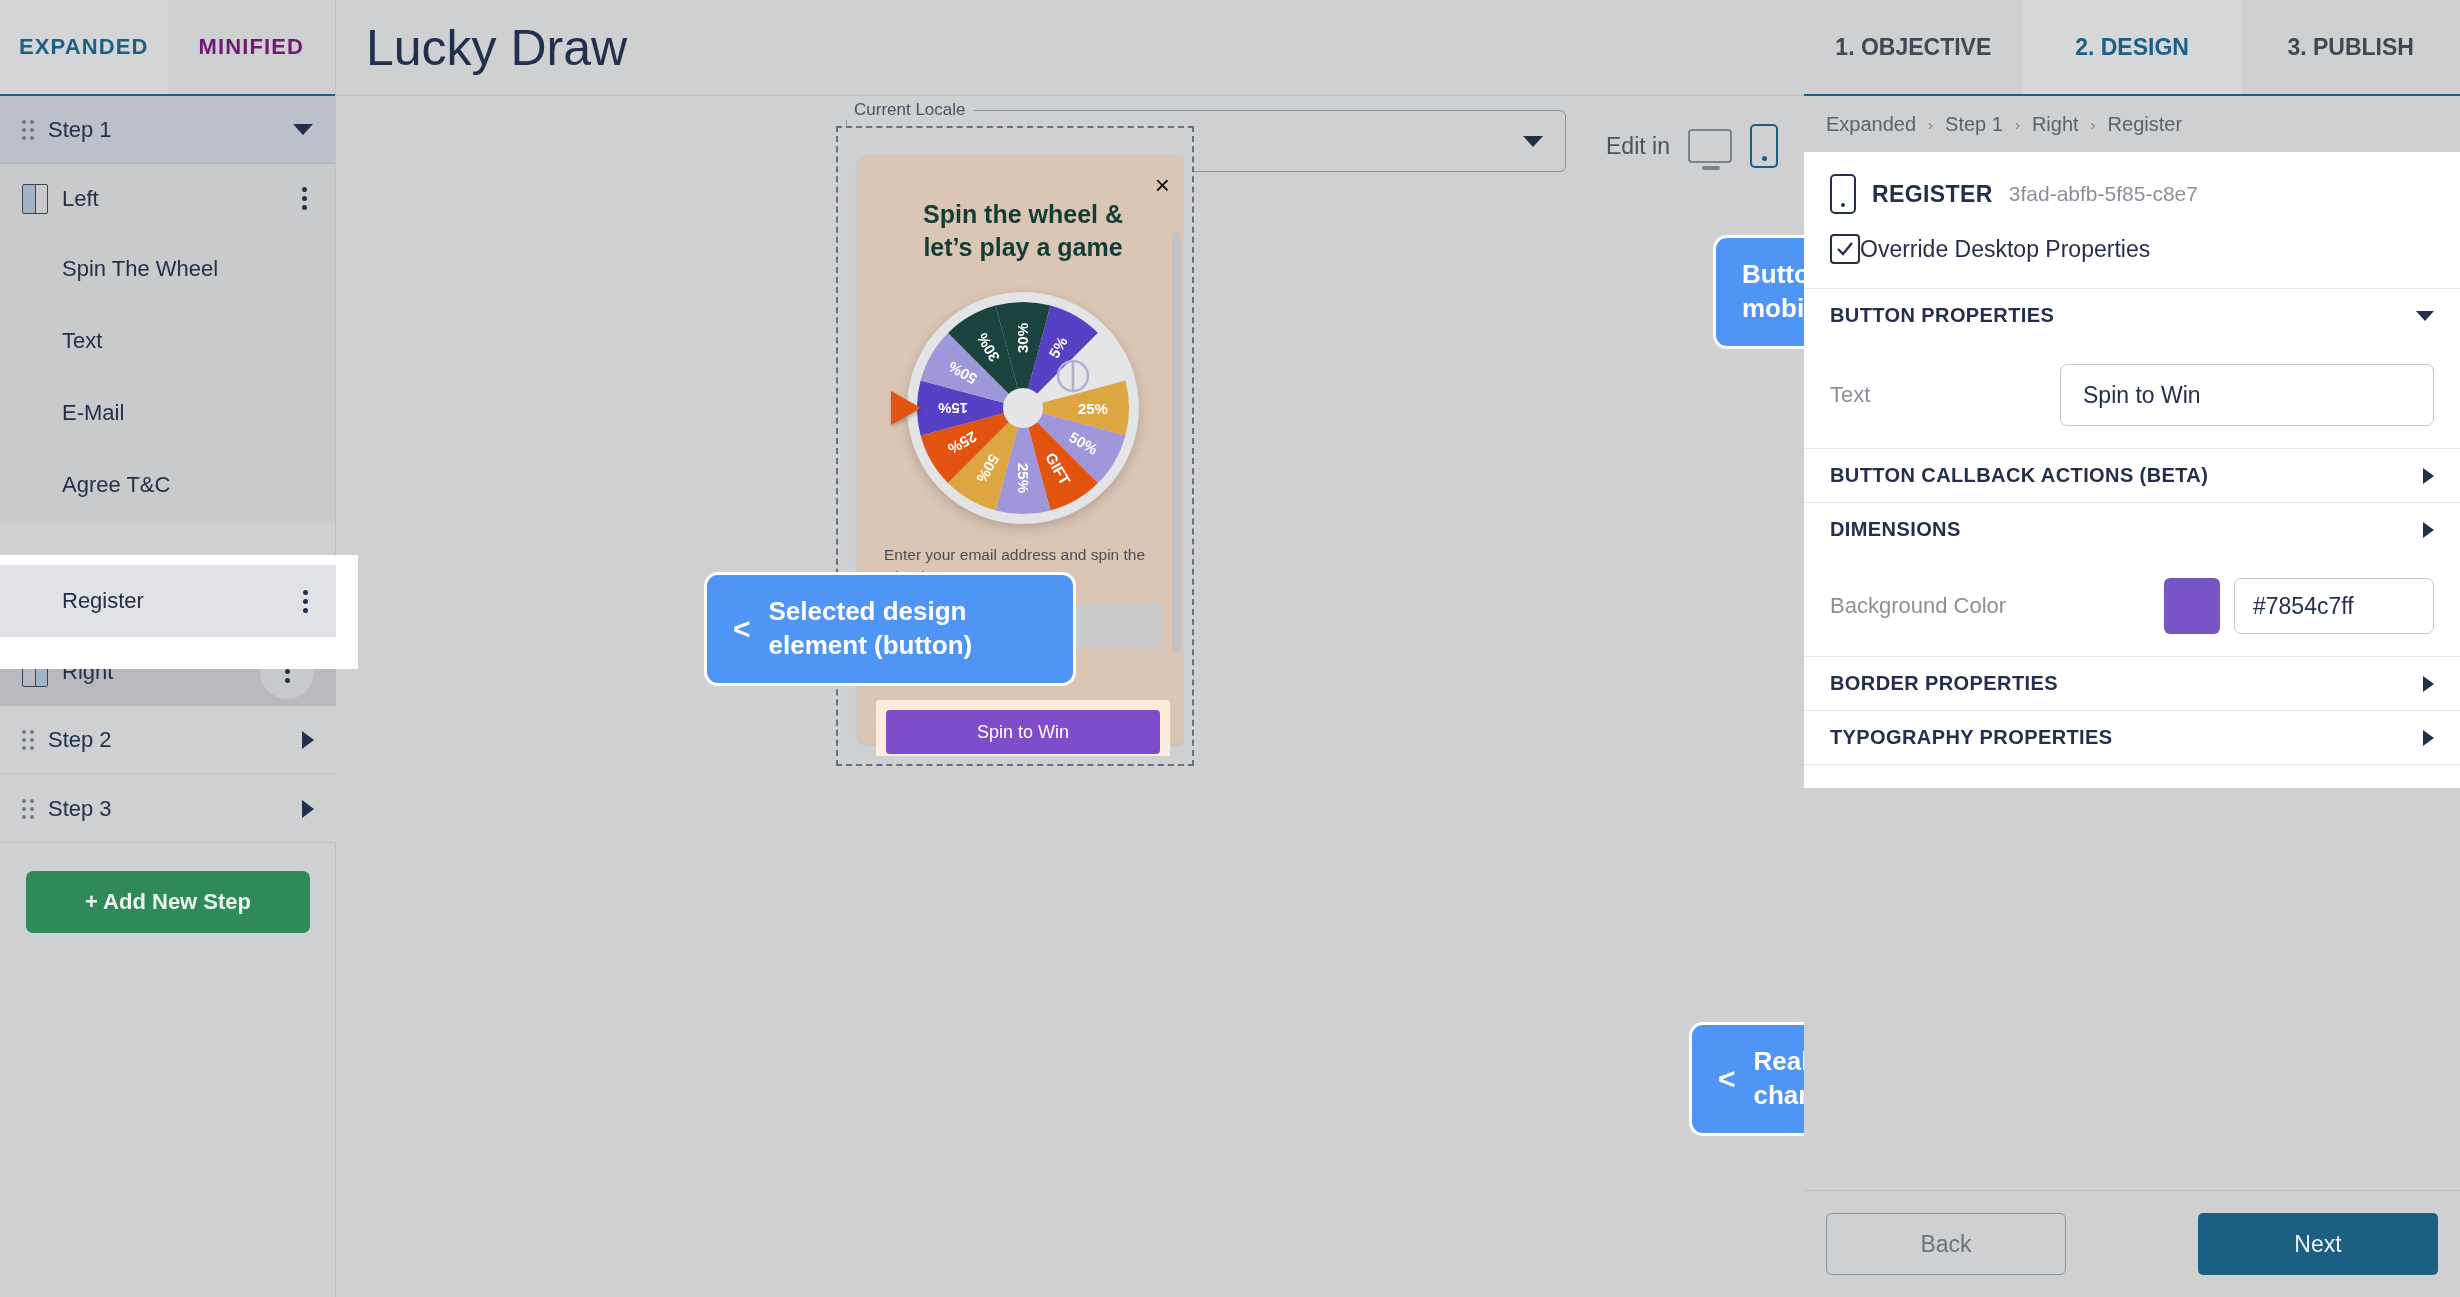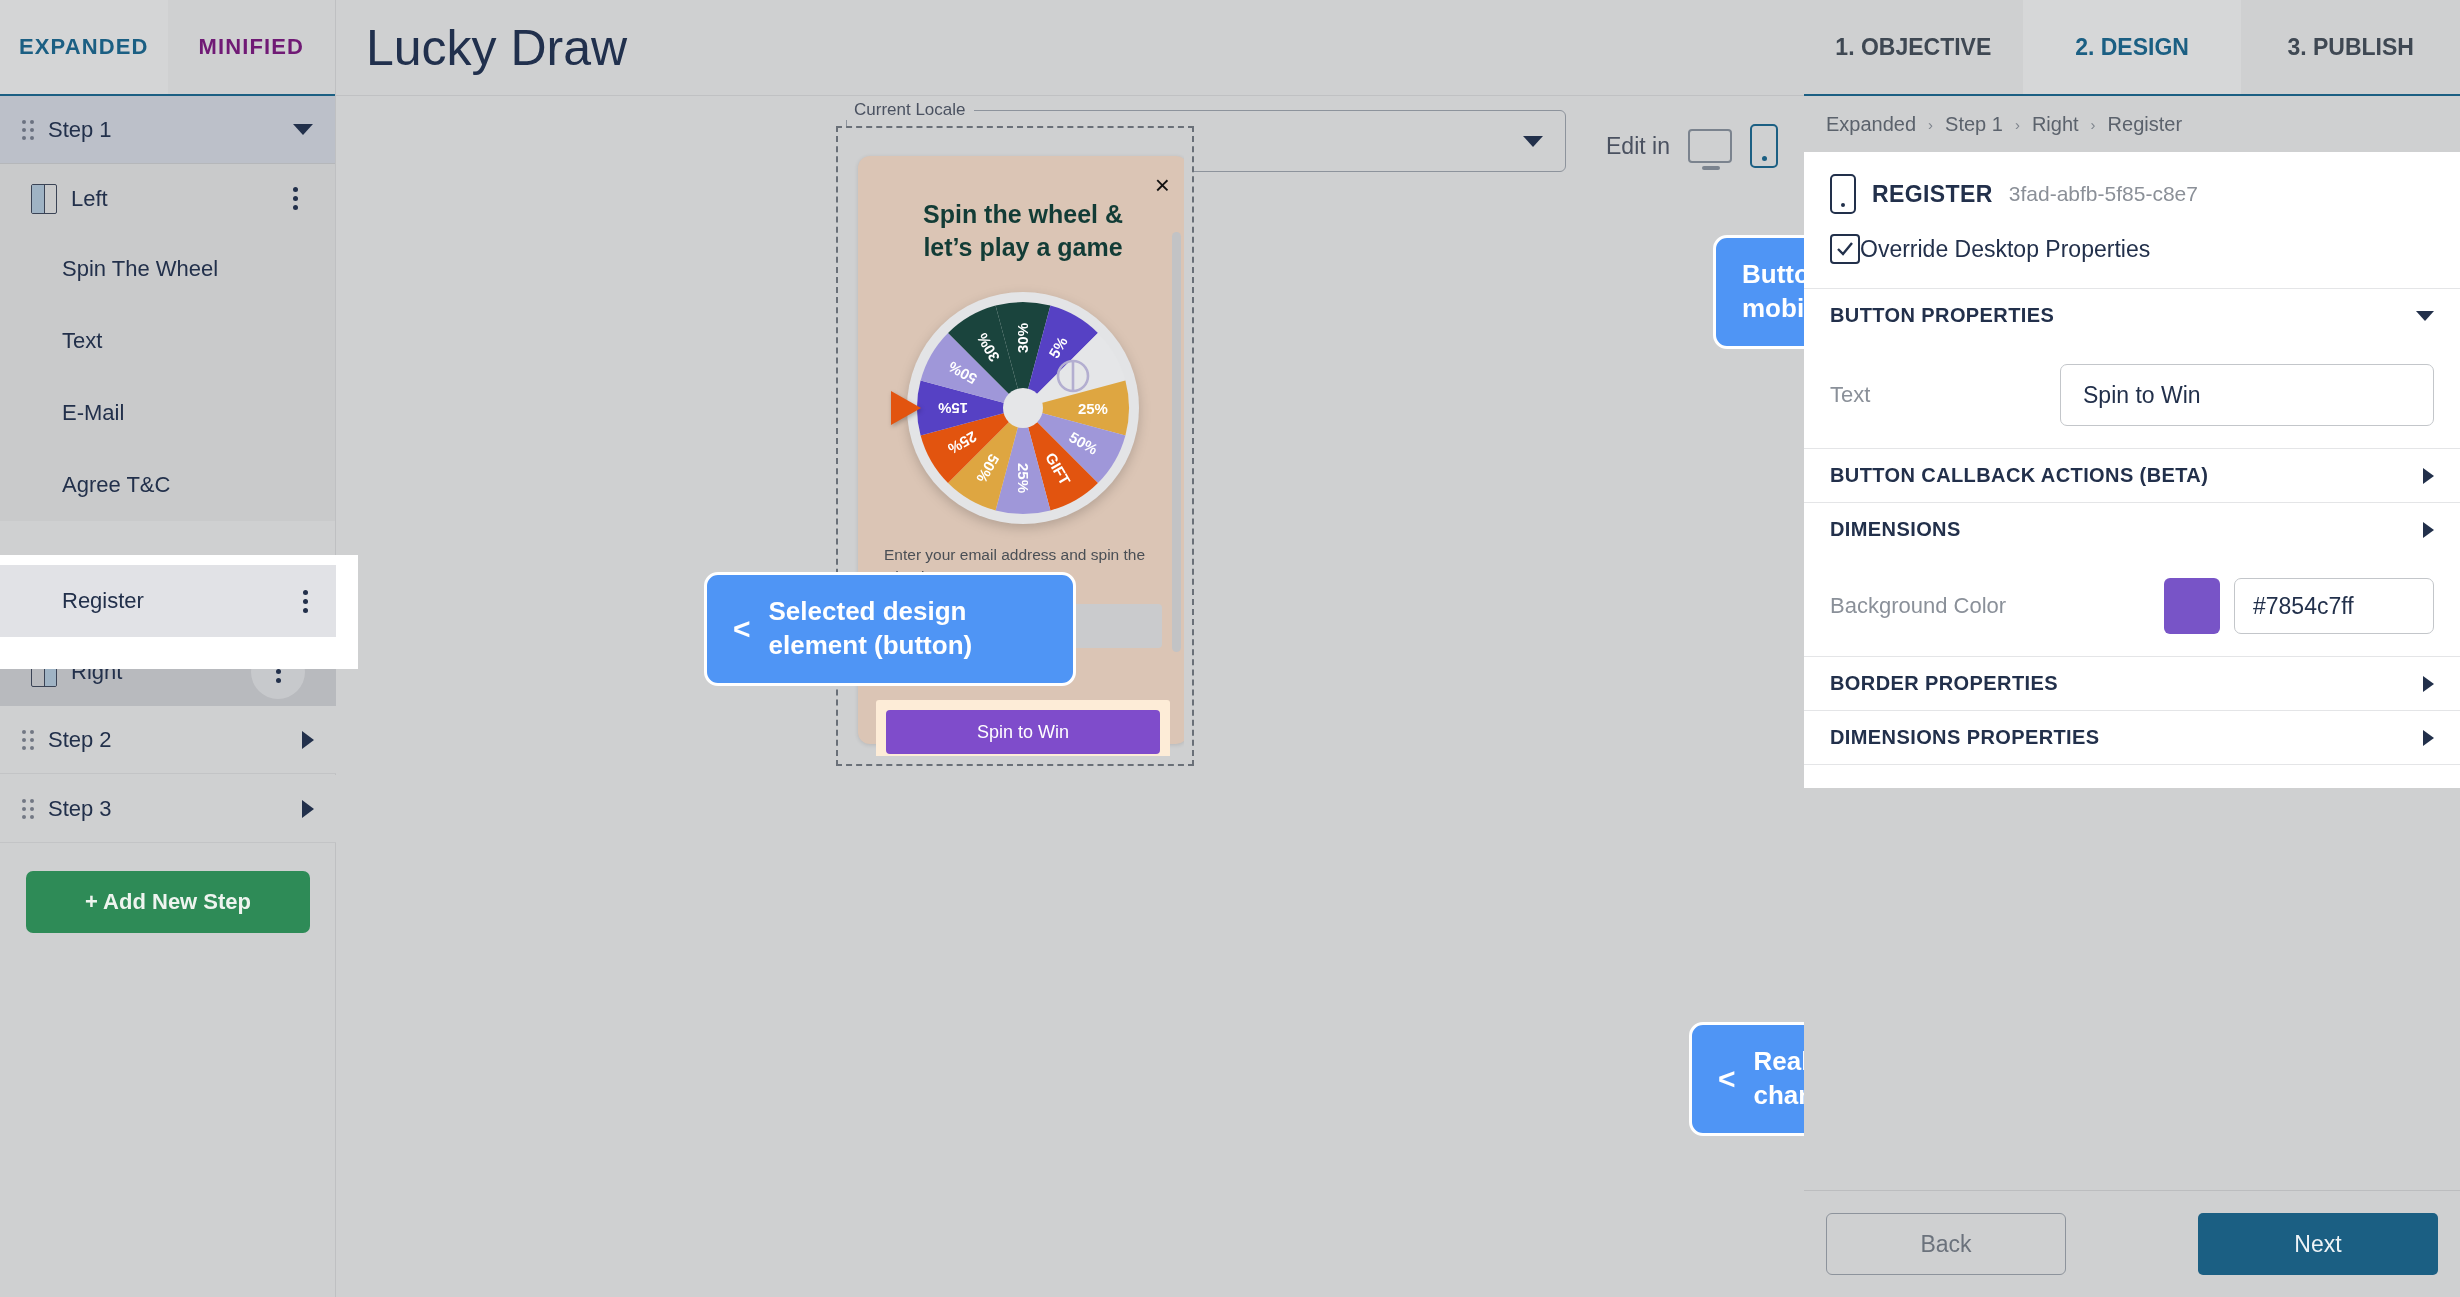--- a/index.html
+++ b/index.html
@@ -40,21 +40,21 @@
   }
   .grip i { width: 4px; height: 4px; background: #3a4355; border-radius: 50%; display:block; }
   .caret-d { margin-left: auto; width: 0; height: 0;
     border-left: 10px solid transparent; border-right: 10px solid transparent;
     border-top: 11px solid #22304b; }
   .caret-r { margin-left: auto; width: 0; height: 0;
     border-top: 9px solid transparent; border-bottom: 9px solid transparent;
     border-left: 12px solid #22304b; }
 
   .layer-row {
-    display: flex; align-items: center; height: 69px; padding: 0 31px;
+    display: flex; align-items: center; height: 69px; padding: 0 22px;
     background: #c9cacb; color: #22304b; font-size: 22px; cursor: pointer;
     position: relative;
   }
   .layer-row.shaded { background: #b8babe; }
   .split-ico { width: 26px; height: 30px; margin-right: 14px; display: flex;
     border: 1.6px solid #3a4355; border-radius: 2px; overflow: hidden; }
   .split-ico .l, .split-ico .r { flex: 1; }
   .split-ico.left-fill .l { background: #9fb3c4; }
   .split-ico.left-fill .r { background: transparent; border-left: 1.6px solid #3a4355; }
   .split-ico.right-fill .l { background: transparent; }
@@ -479,21 +479,21 @@
           <span class="swatch" id="bg-swatch" style="background: rgb(120, 84, 199);"></span>
           <input class="color-input" type="text" value="#7854c7ff" style="">
         </span>
       </div>
 
       <div class="section-row">
         <span class="section-title">BORDER PROPERTIES</span>
         <span class="sec-caret-r"></span>
       </div>
       <div class="section-row">
-        <span class="section-title">DIMENSIONS PROPERTIES</span>
+        <span class="section-title">TYPOGRAPHY PROPERTIES</span>
         <span class="sec-caret-r"></span>
       </div>
       <div style="height:24px; border-top:1px solid #e4e5e7;"></div>
     </div>
 
     <div class="rfooter">
       <button class="btn-back">Back</button>
       <button class="btn-next">Next</button>
     </div>
   </div>

